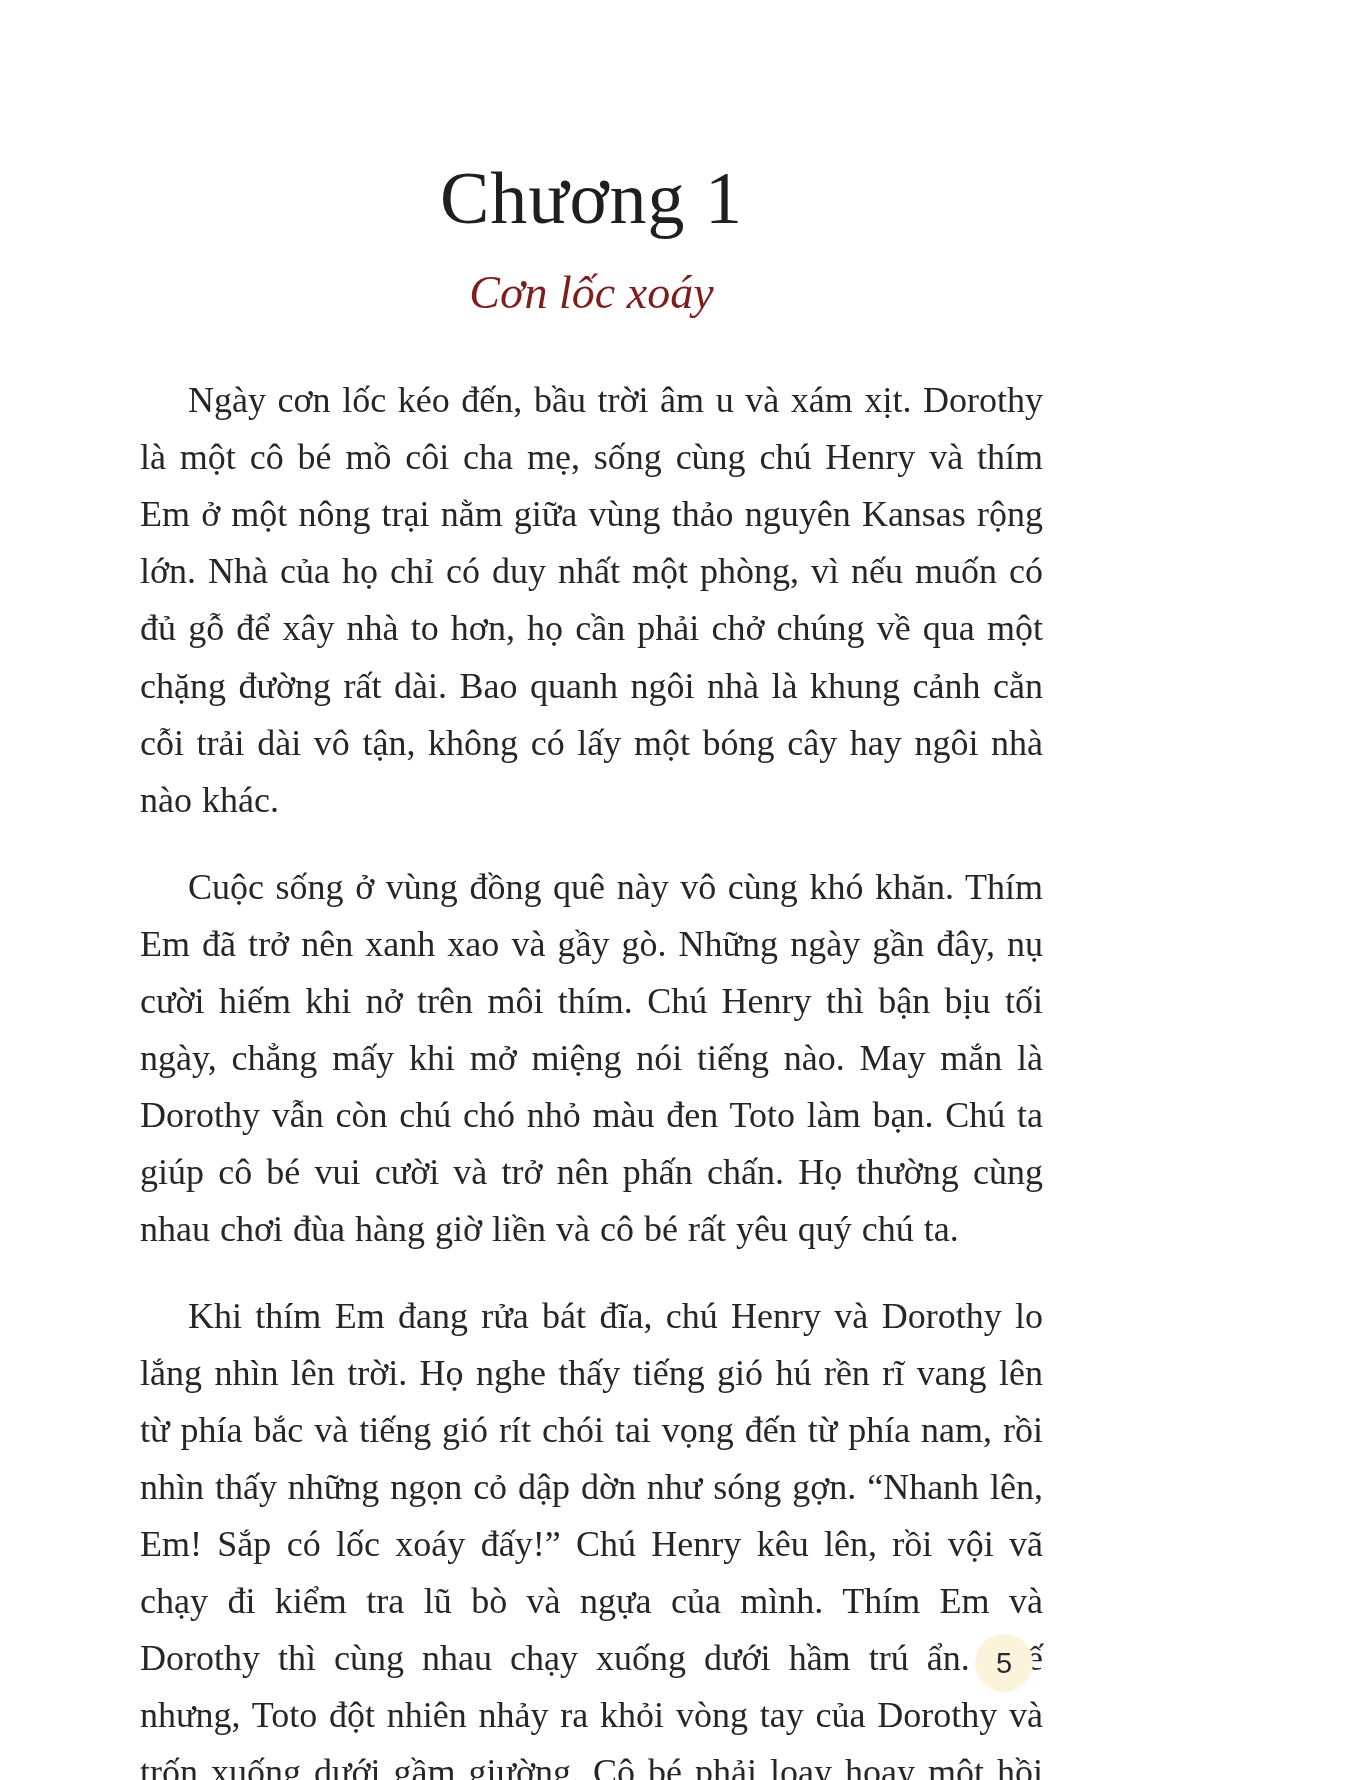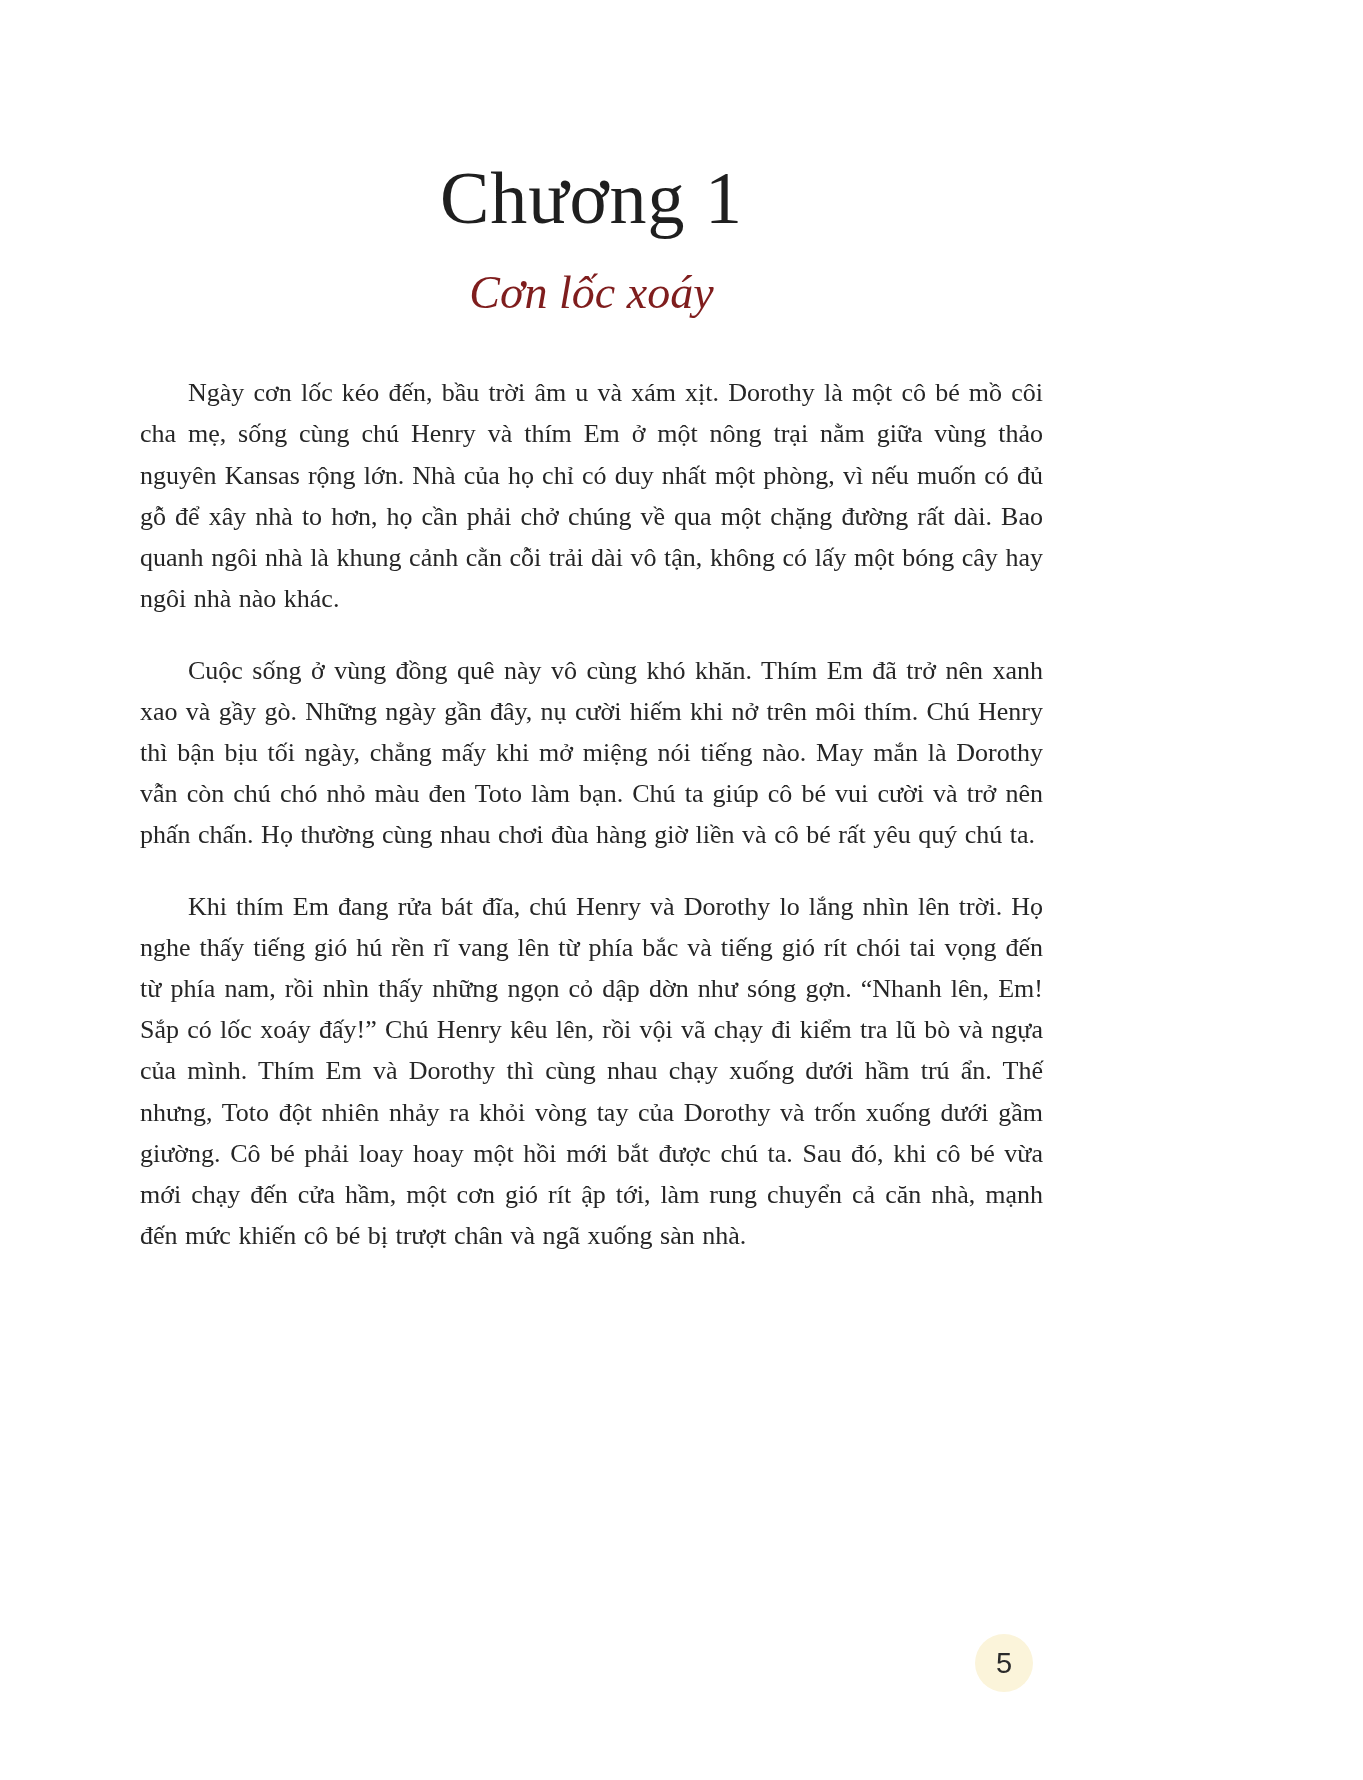--- a/index.html
+++ b/index.html
@@ -41,21 +41,21 @@
     font-style: italic;
     font-weight: 400;
     color: #7f1d1d;
     line-height: 1.15;
   }
   .body-text {
     margin-top: 52px;
   }
   .body-text p {
     margin: 0 0 30px 0;
-    font-size: 26px;
+    font-size: 36px;
     line-height: 1.585;
     text-align: justify;
     text-indent: 48px;
     color: #262626;
     word-spacing: 1px;
   }
   .page-number-badge {
     position: absolute;
     right: 228px;
     bottom: 88px;

